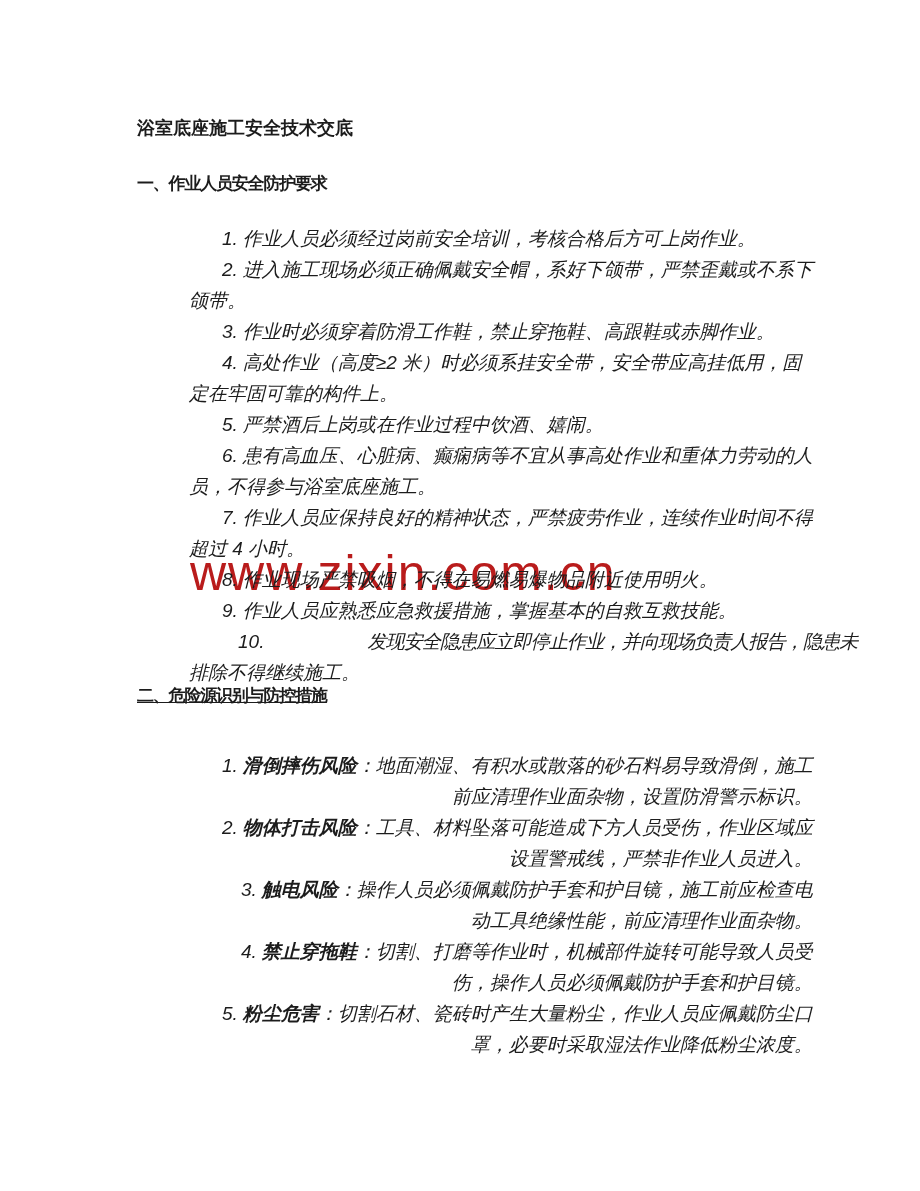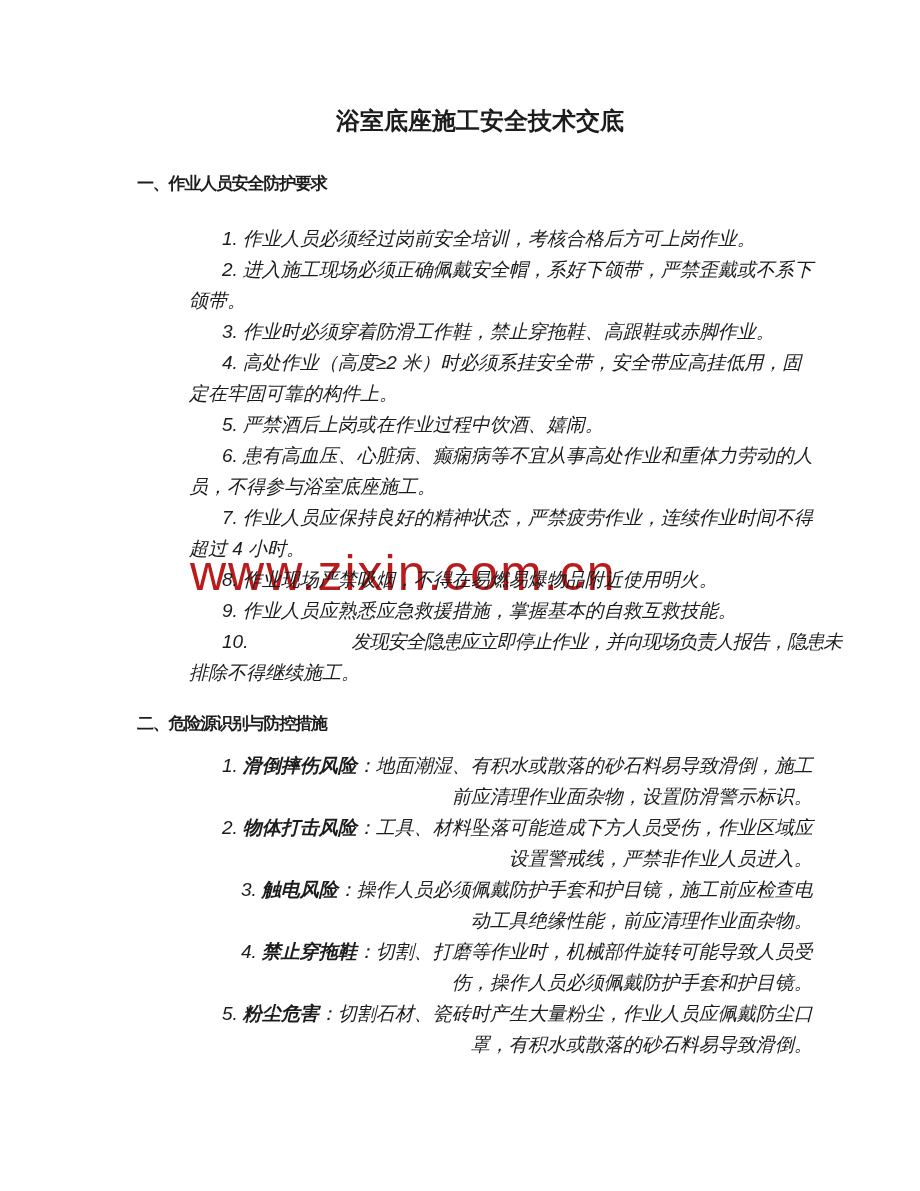--- a/index.html
+++ b/index.html
@@ -12,41 +12,41 @@
     font-family:"Liberation Sans", sans-serif;
     color:#1c1c1c;
   }
   .watermark {
     position:absolute; left:190px; top:544px;
     font-size:50px; line-height:58px; letter-spacing:2px;
     color:#b91c1c; white-space:nowrap; z-index:0;
     user-select:none;
   }
   .title {
-    position:absolute; left:137px; top:105px; width:686px;
-    text-align:center; font-size:24px; font-weight:bold;
+    position:absolute; left:137px; top:112px; width:686px;
+    font-size:18px; font-weight:bold;
     line-height:32px; z-index:1; white-space:nowrap;
   }
   .heading {
     position:absolute; left:137px;
     font-size:17px; font-weight:bold; letter-spacing:-1.2px;
     line-height:30px; z-index:1; white-space:nowrap;
   }
   .heading.s1 { top:169px; }
-  .heading.s2 { top:709px; }
+  .heading.s2 { top:681px;text-decoration:underline; }
   .list {
     position:absolute; left:189px;
     font-size:19px; line-height:31px; z-index:1;
   }
   .list.s1 { top:223px; }
   .list.s2 { top:750px;text-align:right; }
   .line { white-space:nowrap; height:31px;font-style:italic; }
   .line.first { padding-left:33px; }
   .num { margin-right:5px; }
-  .num.tab { margin-right:84px; }
+  .num.tab { margin-right:84px;margin-left:16px; }
   .term { font-weight:bold; }
   .tight { letter-spacing:-0.85px;margin-left:19px; }
 </style>
 </head>
 <body>
 
 <div class="page">
 
   <div class="watermark">www.zixin.com.cn</div>
 
@@ -106,17 +106,17 @@
     <div class="item">
       <div class="line first"><span class="num">3.</span><span class="term">触电风险</span><span class="txt">：操作人员必须佩戴防护手套和护目镜，施工前应检查电</span></div>
       <div class="line">动工具绝缘性能，前应清理作业面杂物。</div>
     </div>
     <div class="item">
       <div class="line first"><span class="num">4.</span><span class="term">禁止穿拖鞋</span><span class="txt">：切割、打磨等作业时，机械部件旋转可能导致人员受</span></div>
       <div class="line">伤，操作人员必须佩戴防护手套和护目镜。</div>
     </div>
     <div class="item">
       <div class="line first"><span class="num">5.</span><span class="term">粉尘危害</span><span class="txt">：切割石材、瓷砖时产生大量粉尘，作业人员应佩戴防尘口</span></div>
-      <div class="line">罩，有积水或散落的砂石料易导致滑倒。</div>
+      <div class="line">罩，必要时采取湿法作业降低粉尘浓度。</div>
     </div>
   </div>
 
 </div>
 
 </body></html>

